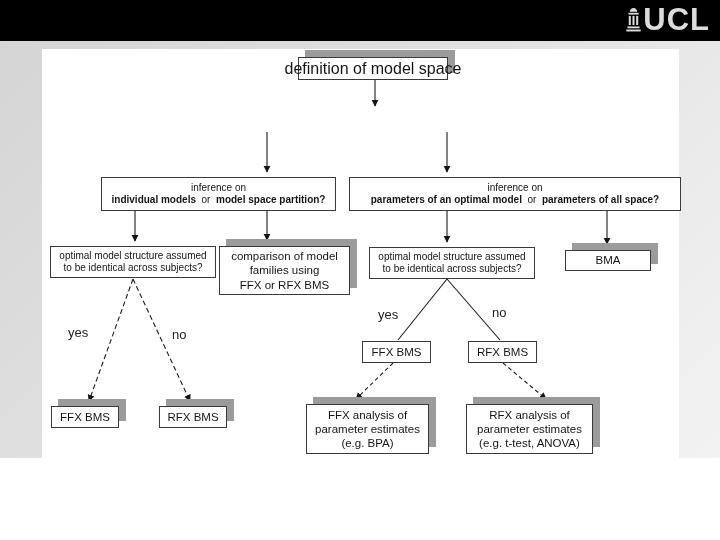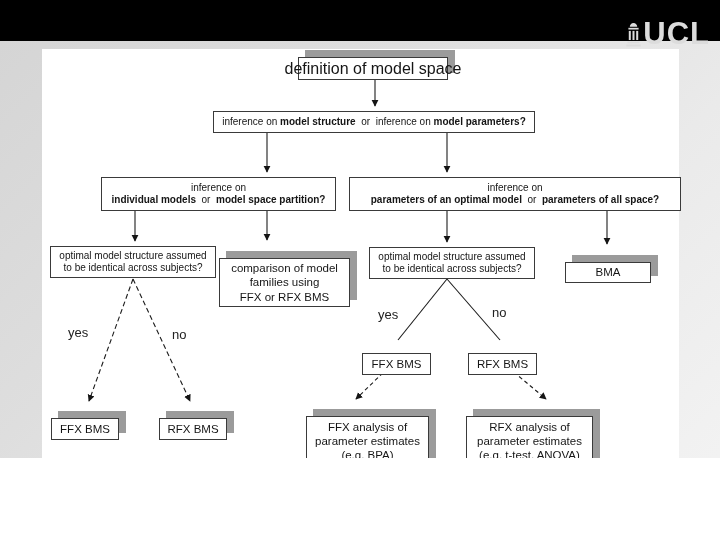--- a/index.html
+++ b/index.html
@@ -2,35 +2,35 @@
 <html><head>
 <meta charset="utf-8">
 <style>
   html,body{margin:0;padding:0;background:#888;}
   .slide{
     position:relative;width:720px;height:540px;overflow:hidden;
     background:linear-gradient(135deg,#d4d4d4 0%,#dedede 35%,#eaeaea 65%,#f4f4f4 100%);
     font-family:"Liberation Sans",sans-serif;
   }
   .topbar{position:absolute;left:0;top:0;width:720px;height:41px;background:#000;}
-  .logo{position:absolute;right:10px;top:6px;display:flex;align-items:flex-end;margin-top:14px;}
+  .logo{position:absolute;right:10px;top:6px;display:flex;align-items:center;}
   .logo-icon{display:block;margin-top:1px;margin-right:2px;}
   .logo-text{font-size:31px;font-weight:bold;letter-spacing:1px;line-height:28px;color:#dcdcdc;}
   .panel{position:absolute;left:42px;top:49px;width:637px;height:409px;background:#fff;}
   .captionband{position:absolute;left:0;top:458px;width:720px;height:82px;background:#fff;}
   .connectors{position:absolute;left:0;top:0;width:720px;height:540px;pointer-events:none;}
   .node{
     position:absolute;background:#fff;border:1px solid #3a3a3a;color:#151515;
     display:flex;flex-direction:column;align-items:center;justify-content:center;
     text-align:center;line-height:1.22;white-space:nowrap;
   }
   .shadow{box-shadow:7px -7px 0 0 #9b9b9b;}
   .fs10{font-size:10px;}
   .fs11{font-size:16px;}
-  .fs115{font-size:11.5px;margin-top:12px;}
+  .fs115{font-size:11.5px;}
   .branch-label{position:absolute;font-size:13px;color:#222;}
 </style>
 </head>
 <body>
 
 <div class="slide">
 
   <div class="topbar">
     <div class="logo">
       <svg class="logo-icon" width="15" height="25" viewBox="0 0 15 26">
@@ -70,23 +70,20 @@
       <line x1="447" y1="279" x2="500" y2="340"></line>
       <line x1="393" y1="363" x2="356" y2="399" stroke-dasharray="4 3" marker-end="url(#ah)"></line>
       <line x1="503" y1="363" x2="546" y2="399" stroke-dasharray="4 3" marker-end="url(#ah)"></line>
     </g>
   </svg>
 
   <div class="node shadow fs11" style="left:298px;top:57px;width:148px;height:21px">
     <span>definition of model space</span>
   </div>
 
-  <div class="node fs10" style="left:213px;top:111px;width:320px;height:20px">
-    <span><span>inference on </span><b>model structure</b><span> &nbsp;or&nbsp; inference on </span><b>model parameters?</b></span>
-  </div>
 
   <div class="node fs10" style="left:101px;top:177px;width:233px;height:32px">
     <span>inference on</span>
     <span><b>individual models</b><span> &nbsp;or&nbsp; </span><b>model space partition?</b></span>
   </div>
 
   <div class="node fs10" style="left:349px;top:177px;width:330px;height:32px">
     <span>inference on</span>
     <span><b>parameters of an optimal model</b><span> &nbsp;or&nbsp; </span><b>parameters of all space?</b></span>
   </div>

